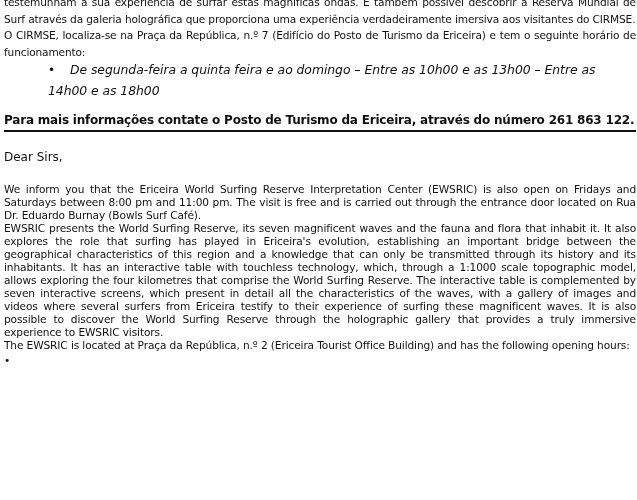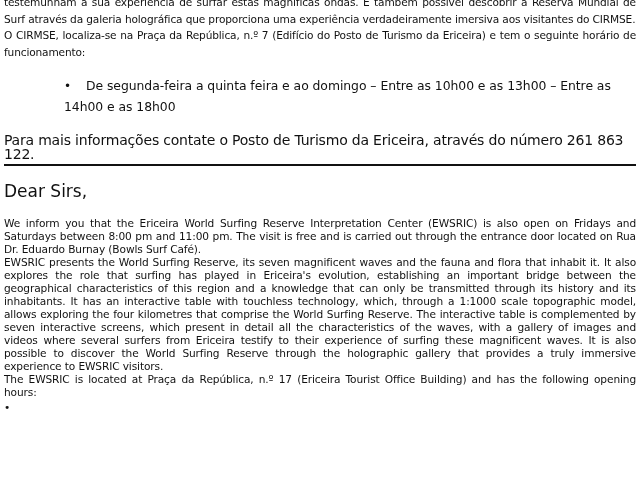--- a/index.html
+++ b/index.html
@@ -24,51 +24,53 @@
     }
     .pt {
       font-size: 10.6px;
       line-height: 16.5px;
       text-align: justify;
       letter-spacing: -0.15px;
       margin: 0;
     }
     .bullets {
       list-style: none;
-      margin: 16px;
+      margin: 0;
       padding: 0;
       padding-left: 44px;
+      font-style: italic;
     }
     .bullets li {
       font-size: 12.4px;
       line-height: 20.5px;
       letter-spacing: -0.05px;
       text-indent: 0;
       position: relative;
     }
     .bullets li .bul {
       display: inline-block;
       width: 22px;
       font-size: 12px;
     }
     .info {
-      font-size: 14px;
+      font-size: 12px;
       line-height: 14px;
       letter-spacing: -0.2px;
       margin-bottom: 0;
       padding-bottom: 3px;
+      font-weight: bold;
     }
     .rule {
       height: 0;
       border-top: 2.5px solid #111;
       width: 632px;
       margin: 0;
     }
     .greet {
-      font-size: 17px;
+      font-size: 12px;
       line-height: 14px;
       margin: 18px 0 19px 0;
     }
     .en {
       font-size: 10.6px;
       line-height: 13px;
       text-align: justify;
       letter-spacing: -0.12px;
       margin: 0;
     }
@@ -100,19 +102,19 @@
 
     <p class="info">Para mais informações contate o Posto de Turismo da Ericeira, através do número 261 863 122.</p>
   </section>
 
   <div class="rule"></div>
 
   <section>
     <p class="greet">Dear Sirs,</p>
     <p class="en">We inform you that the Ericeira World Surfing Reserve Interpretation Center (EWSRIC) is also open on Fridays and Saturdays between 8:00 pm and 11:00 pm. The visit is free and is carried out through the entrance door located on Rua Dr. Eduardo Burnay (Bowls Surf Café).</p>
     <p class="en">EWSRIC presents the World Surfing Reserve, its seven magnificent waves and the fauna and flora that inhabit it. It also explores the role that surfing has played in Ericeira's evolution, establishing an important bridge between the geographical characteristics of this region and a knowledge that can only be transmitted through its history and its inhabitants. It has an interactive table with touchless technology, which, through a 1:1000 scale topographic model, allows exploring the four kilometres that comprise the World Surfing Reserve. The interactive table is complemented by seven interactive screens, which present in detail all the characteristics of the waves, with a gallery of images and videos where several surfers from Ericeira testify to their experience of surfing these magnificent waves. It is also possible to discover the World Surfing Reserve through the holographic gallery that provides a truly immersive experience to EWSRIC visitors.</p>
-    <p class="en">The EWSRIC is located at Praça da República, n.º 17 (Ericeira Tourist Office Building) and has the following opening hours:</p>
+    <p class="en">The EWSRIC is located at Praça da República, n.º 2 (Ericeira Tourist Office Building) and has the following opening hours:</p>
     <p class="en-bullet">
       <span class="bul">•</span>
     </p>
   </section>
 
 </div>
 
 </body></html>

